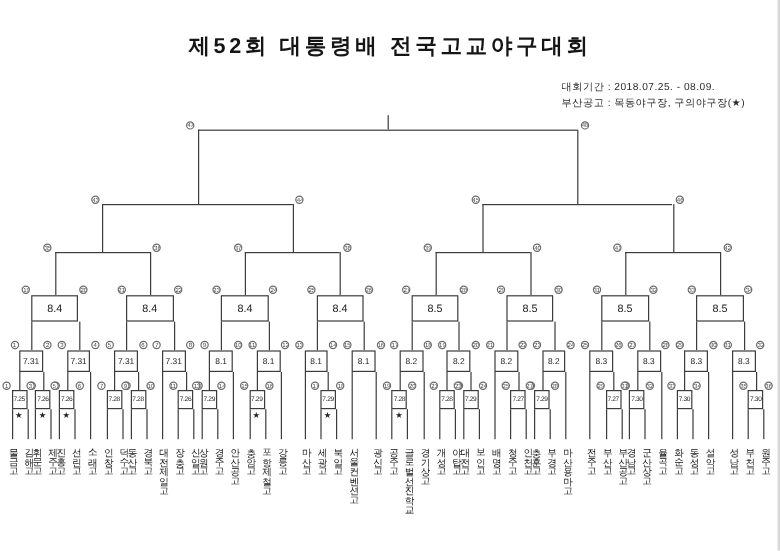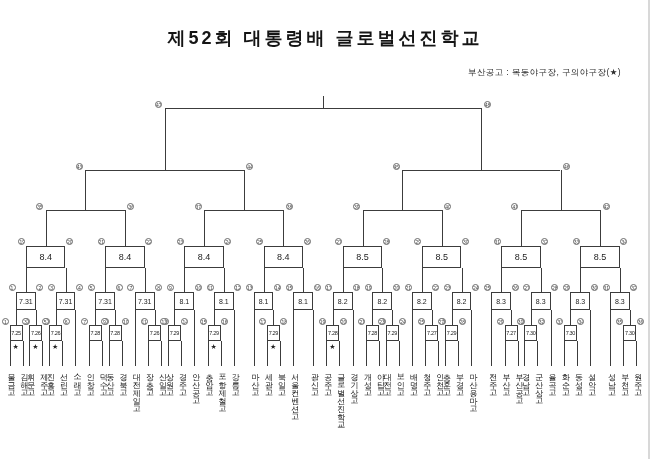--- a/index.html
+++ b/index.html
@@ -21,22 +21,23 @@
         font-size:5px;line-height:6px;text-align:center;color:#444;background:#fff;
         box-sizing:border-box;overflow:hidden}
   .team{position:absolute;writing-mode:vertical-rl;text-orientation:upright;
         font-size:8px;line-height:10px;width:12px;color:#111;letter-spacing:0}
   .star{position:absolute;font-size:7px;color:#222;line-height:7px}
 </style>
 </head>
 <body>
 
 <div id="page">
-  <div class="title">제52회  대통령배  글로벌선진학교</div>
+  <div class="title">제52회  대통령배  전국고교야구대회</div>
   <div class="meta">
+    <div>대회기간 : 2018.07.25. - 08.09.</div>
     <div>부산공고 : 목동야구장, 구의야구장(★)</div>
   </div>
   <div id="bracket">
       <div class="ln" style="left: 322.9px; top: 96px; width: 1px; height: 12px;"></div>
       <div class="ln" style="left: 164.5px; top: 108px; width: 316.8px; height: 1px;"></div>
       <div class="circ" style="left: 155px; top: 100.5px;">47</div>
       <div class="circ" style="left: 483.8px; top: 100.5px;">48</div>
       <div class="ln" style="left: 164.5px; top: 108px; width: 1px; height: 62px;"></div>
       <div class="ln" style="left: 85.3px; top: 170px; width: 158.4px; height: 1px;"></div>
       <div class="circ" style="left: 75.8px; top: 162.5px;">43</div>

